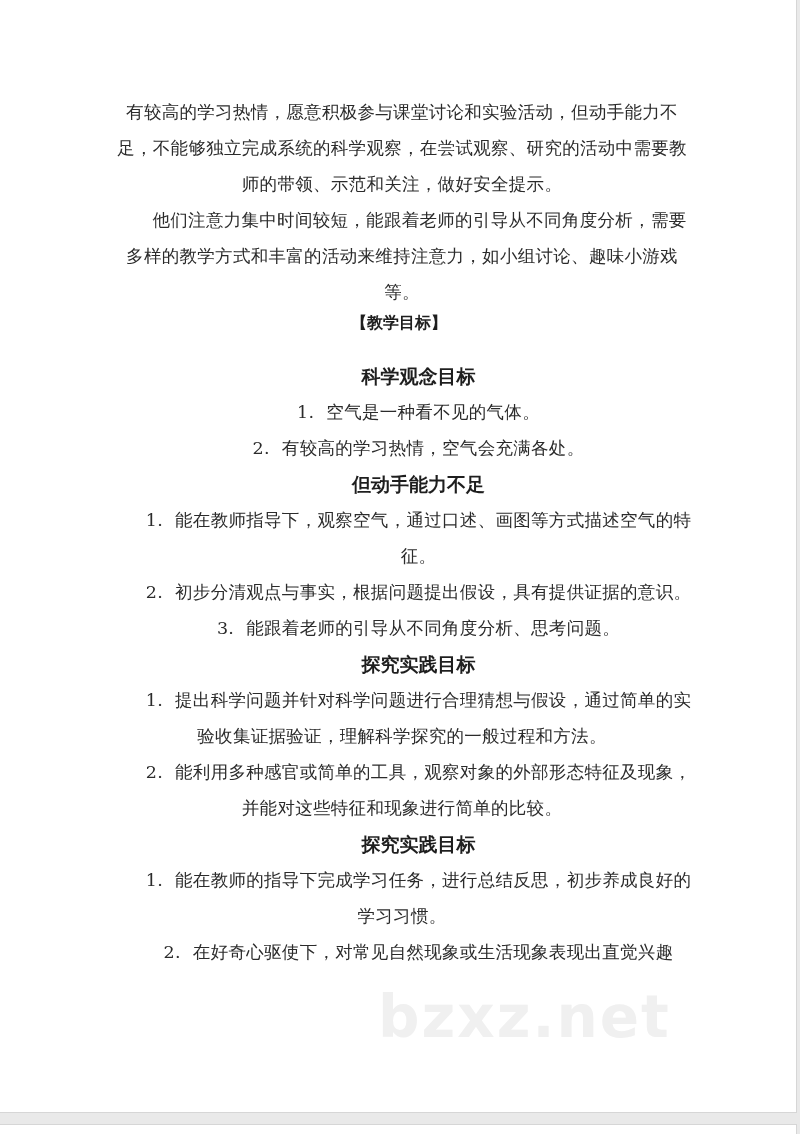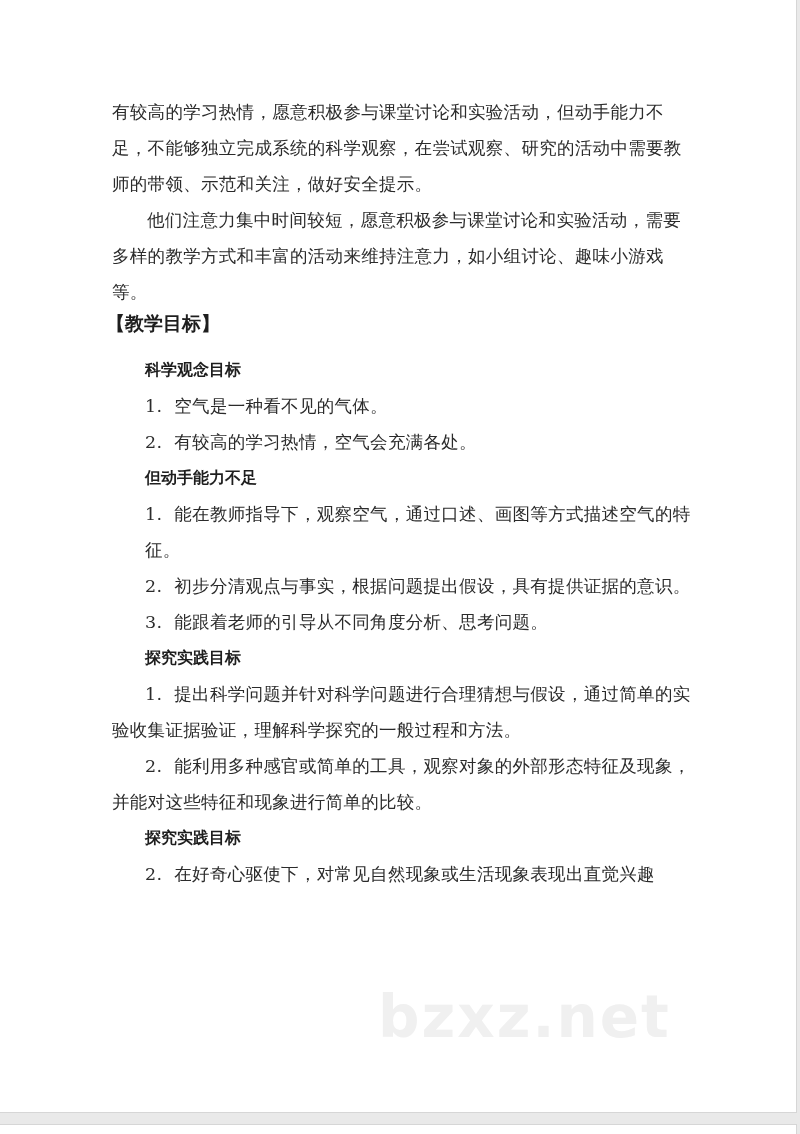--- a/index.html
+++ b/index.html
@@ -36,40 +36,41 @@
       border-top: 1px solid #d6d6d6;
       border-right: 1px solid #d6d6d6;
     }
     .content {
       position: absolute;
       left: 112px;
       top: 94px;
       width: 580px;
       font-size: 17.5px;
       line-height: 36px;
+      text-align: center;
     }
     p {
       margin: 0;
       letter-spacing: 0.3px;
     }
     .indent { text-indent: 2em; }
     .h1 {
       font-family: "DejaVu Sans", "Liberation Sans", sans-serif;
       font-weight: bold;
-      font-size: 19px;
+      font-size: 16px;
       line-height: 30px;
       margin-left: -6px;
       margin-top: -2px;
-      margin-bottom: 14px;
+      margin-bottom: 20px;
       color: #1e1e1e;
     }
     .h2 {
       font-family: "DejaVu Sans", "Liberation Sans", sans-serif;
       font-weight: bold;
-      font-size: 16px;
+      font-size: 19px;
       line-height: 36px;
       padding-left: 33px;
       color: #1e1e1e;
     }
     .item {
       padding-left: 33px;
     }
     .item-wrap {
       text-indent: 33px;
     }
@@ -92,37 +93,38 @@
     .content { z-index: 1; }
   </style>
 </head>
 <body>
 
 <div class="page">
   <div class="watermark">bzxz.net</div>
 
   <div class="content">
     <p>有较高的学习热情，愿意积极参与课堂讨论和实验活动，但动手能力不足，不能够独立完成系统的科学观察，在尝试观察、研究的活动中需要教师的带领、示范和关注，做好安全提示。</p>
-    <p class="indent">他们注意力集中时间较短，愿意积极参与课堂讨论和实验活动，需要多样的教学方式和丰富的活动来维持注意力，如小组讨论、趣味小游戏等。</p>
+    <p class="indent">他们注意力集中时间较短，能跟着老师的引导从不同角度分析，需要多样的教学方式和丰富的活动来维持注意力，如小组讨论、趣味小游戏等。</p>
 
     <div class="h1">【教学目标】</div>
 
     <div class="h2">科学观念目标</div>
     <p class="item"><span class="num">1.</span><span>空气是一种看不见的气体。</span></p>
     <p class="item"><span class="num">2.</span><span>有较高的学习热情，空气会充满各处。</span></p>
 
     <div class="h2">但动手能力不足</div>
     <p class="item"><span class="num">1.</span><span>能在教师指导下，观察空气，通过口述、画图等方式描述空气的特征。</span></p>
     <p class="item"><span class="num">2.</span><span>初步分清观点与事实，根据问题提出假设，具有提供证据的意识。</span></p>
     <p class="item"><span class="num">3.</span><span>能跟着老师的引导从不同角度分析、思考问题。</span></p>
 
     <div class="h2">探究实践目标</div>
     <p class="item-wrap"><span class="num">1.</span><span>提出科学问题并针对科学问题进行合理猜想与假设，通过简单的实验收集证据验证，理解科学探究的一般过程和方法。</span></p>
     <p class="item-wrap"><span class="num">2.</span><span>能利用多种感官或简单的工具，观察对象的外部形态特征及现象， 并能对这些特征和现象进行简单的比较。</span></p>
 
     <div class="h2">探究实践目标</div>
+    <p class="item-wrap"><span class="num">1.</span><span>能在教师的指导下完成学习任务，进行总结反思，初步养成良好的学习习惯。</span></p>
     <p class="item"><span class="num">2.</span><span>在好奇心驱使下，对常见自然现象或生活现象表现出直觉兴趣</span></p>
     <p class="item"></p>
 
   </div>
 </div>
 
 <div class="next-page"></div>
 
 </body></html>

